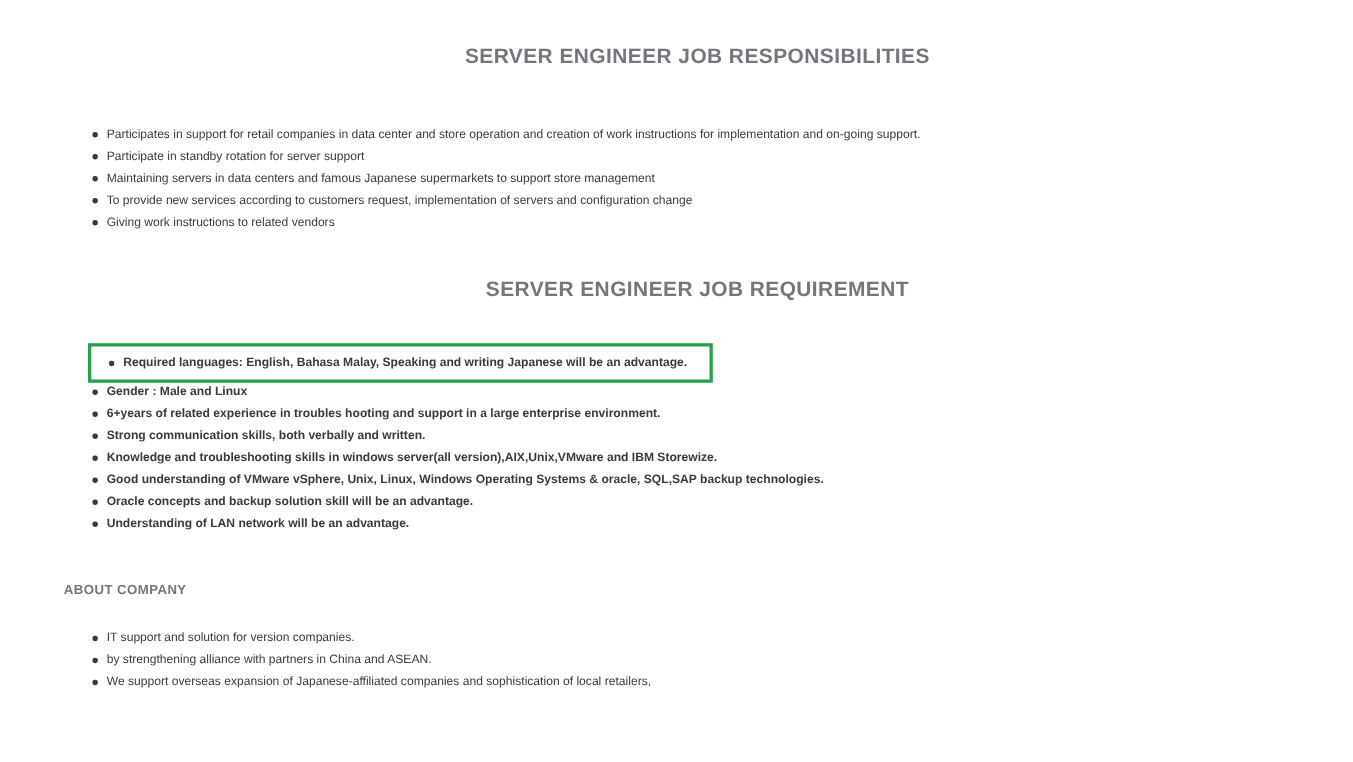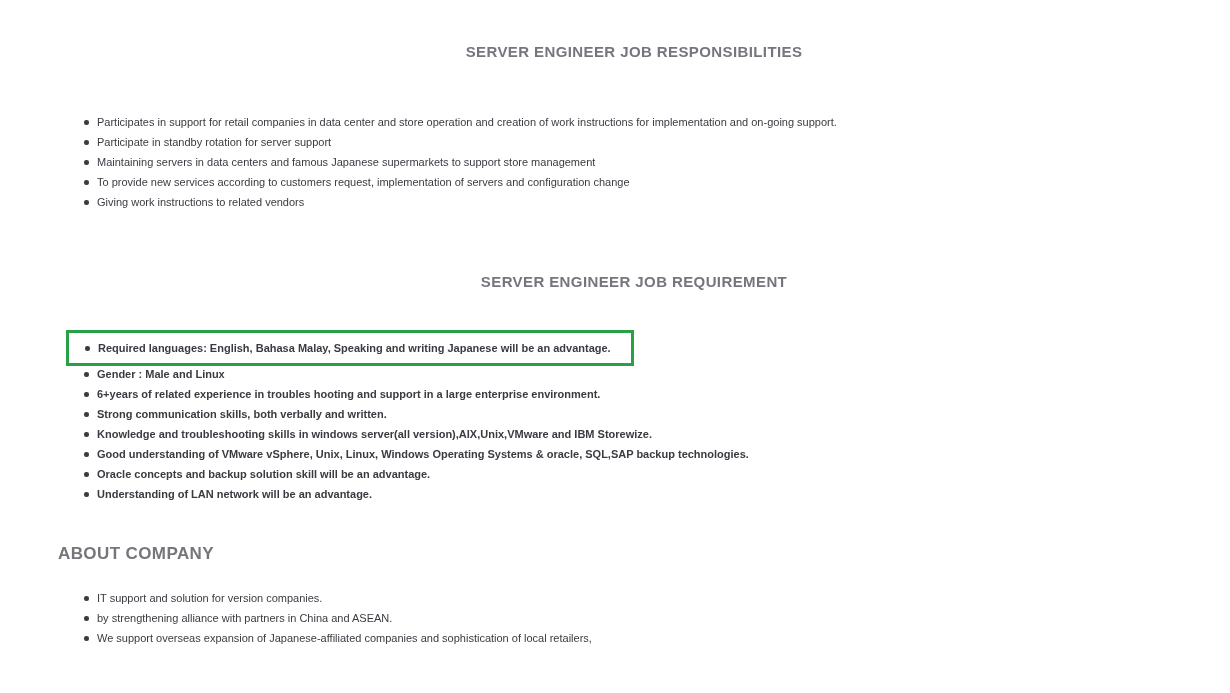--- a/index.html
+++ b/index.html
@@ -20,31 +20,31 @@
     height: 693px;
     background: var(--bg);
     overflow: hidden;
   }
   .content {
     padding: 44px 20px 20px 58px;
   }
   .section-heading {
     margin: 0;
     color: var(--heading);
-    font-size: 15px;
+    font-size: 19px;
     font-weight: 700;
     letter-spacing: 0.4px;
     line-height: 16px;
   }
   .section-heading.centered {
     text-align: center;
   }
   .heading-responsibilities { margin-bottom: 52px; }
-  .heading-requirements     { margin-top: 62px; margin-bottom: 44px; }
-  .heading-about            { margin-top: 42px; margin-bottom: 26px; font-size: 17px; }
+  .heading-requirements     { margin-top: 44px; margin-bottom: 44px; }
+  .heading-about            { margin-top: 42px; margin-bottom: 26px; font-size: 12px; }
 
   ul.bullet-list {
     list-style: none;
     margin: 0;
     padding: 0;
     font-size: 11px;
     line-height: 20px;
     color: var(--body);
   }
   ul.bullet-list li {
@@ -61,21 +61,21 @@
     border-radius: 50%;
     background: currentColor;
   }
   ul.bullet-list.bold li {
     font-weight: 700;
   }
   
   ul.bullet-list li.highlighted {
     border: 3px solid var(--highlight);
     width: fit-content;
-    margin-left: 8px;
+    margin-left: 22px;
     margin-top: -4px;
     margin-bottom: -2px;
     padding: 5px 20px 5px 29px;
     text-align: center;
   }
   ul.bullet-list li.highlighted::before {
     left: 16px;
     top: 13px;
   }
 </style>

